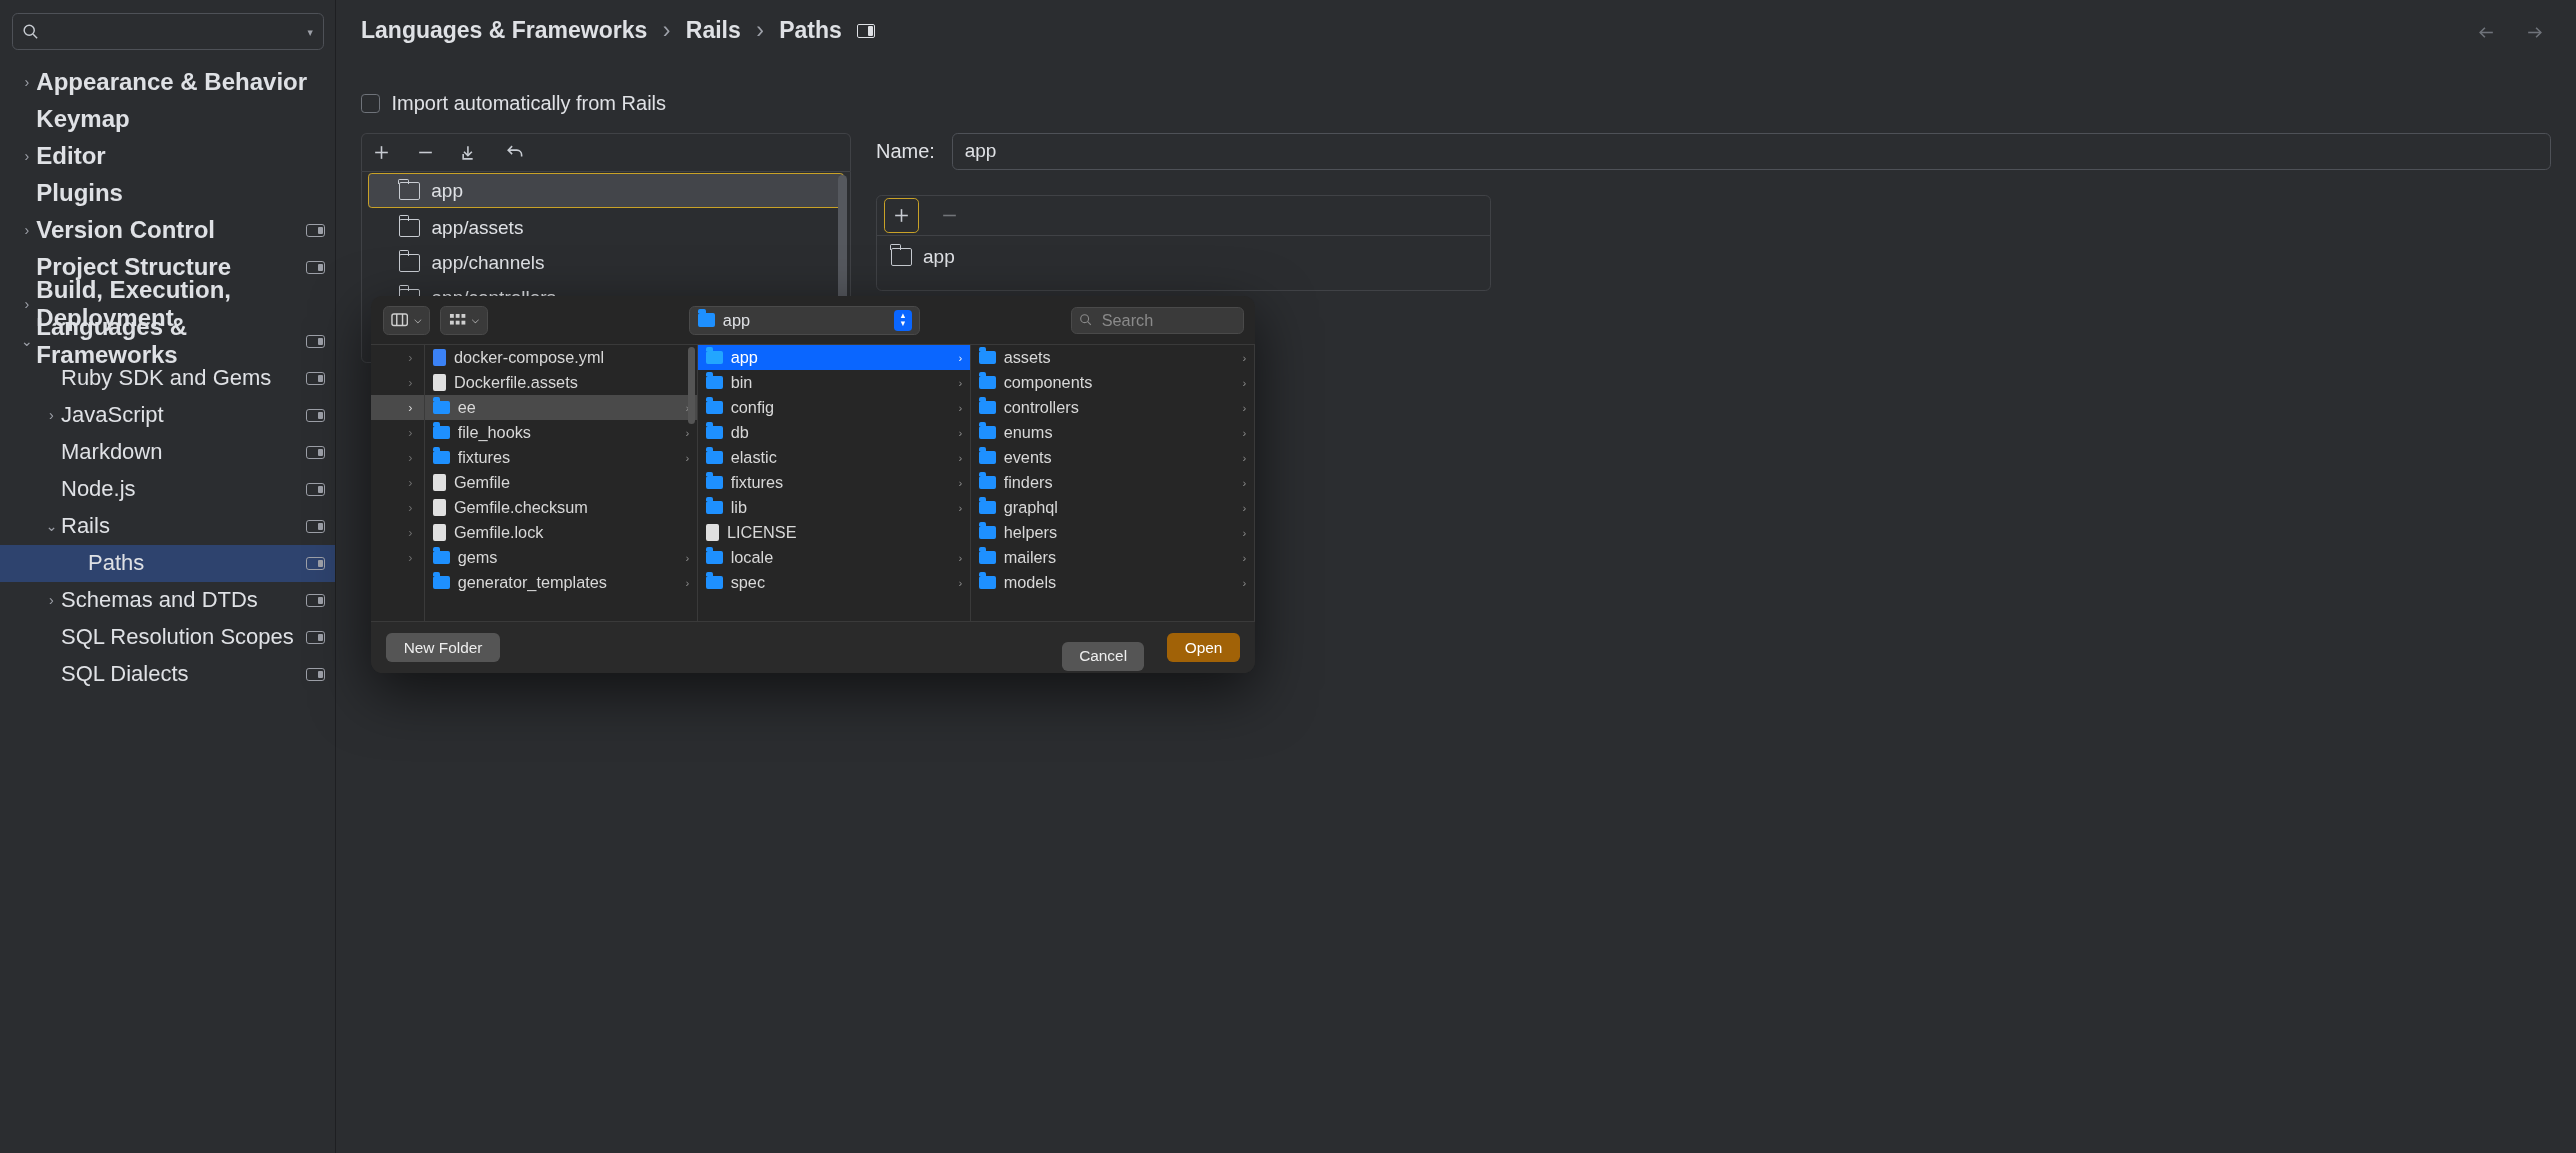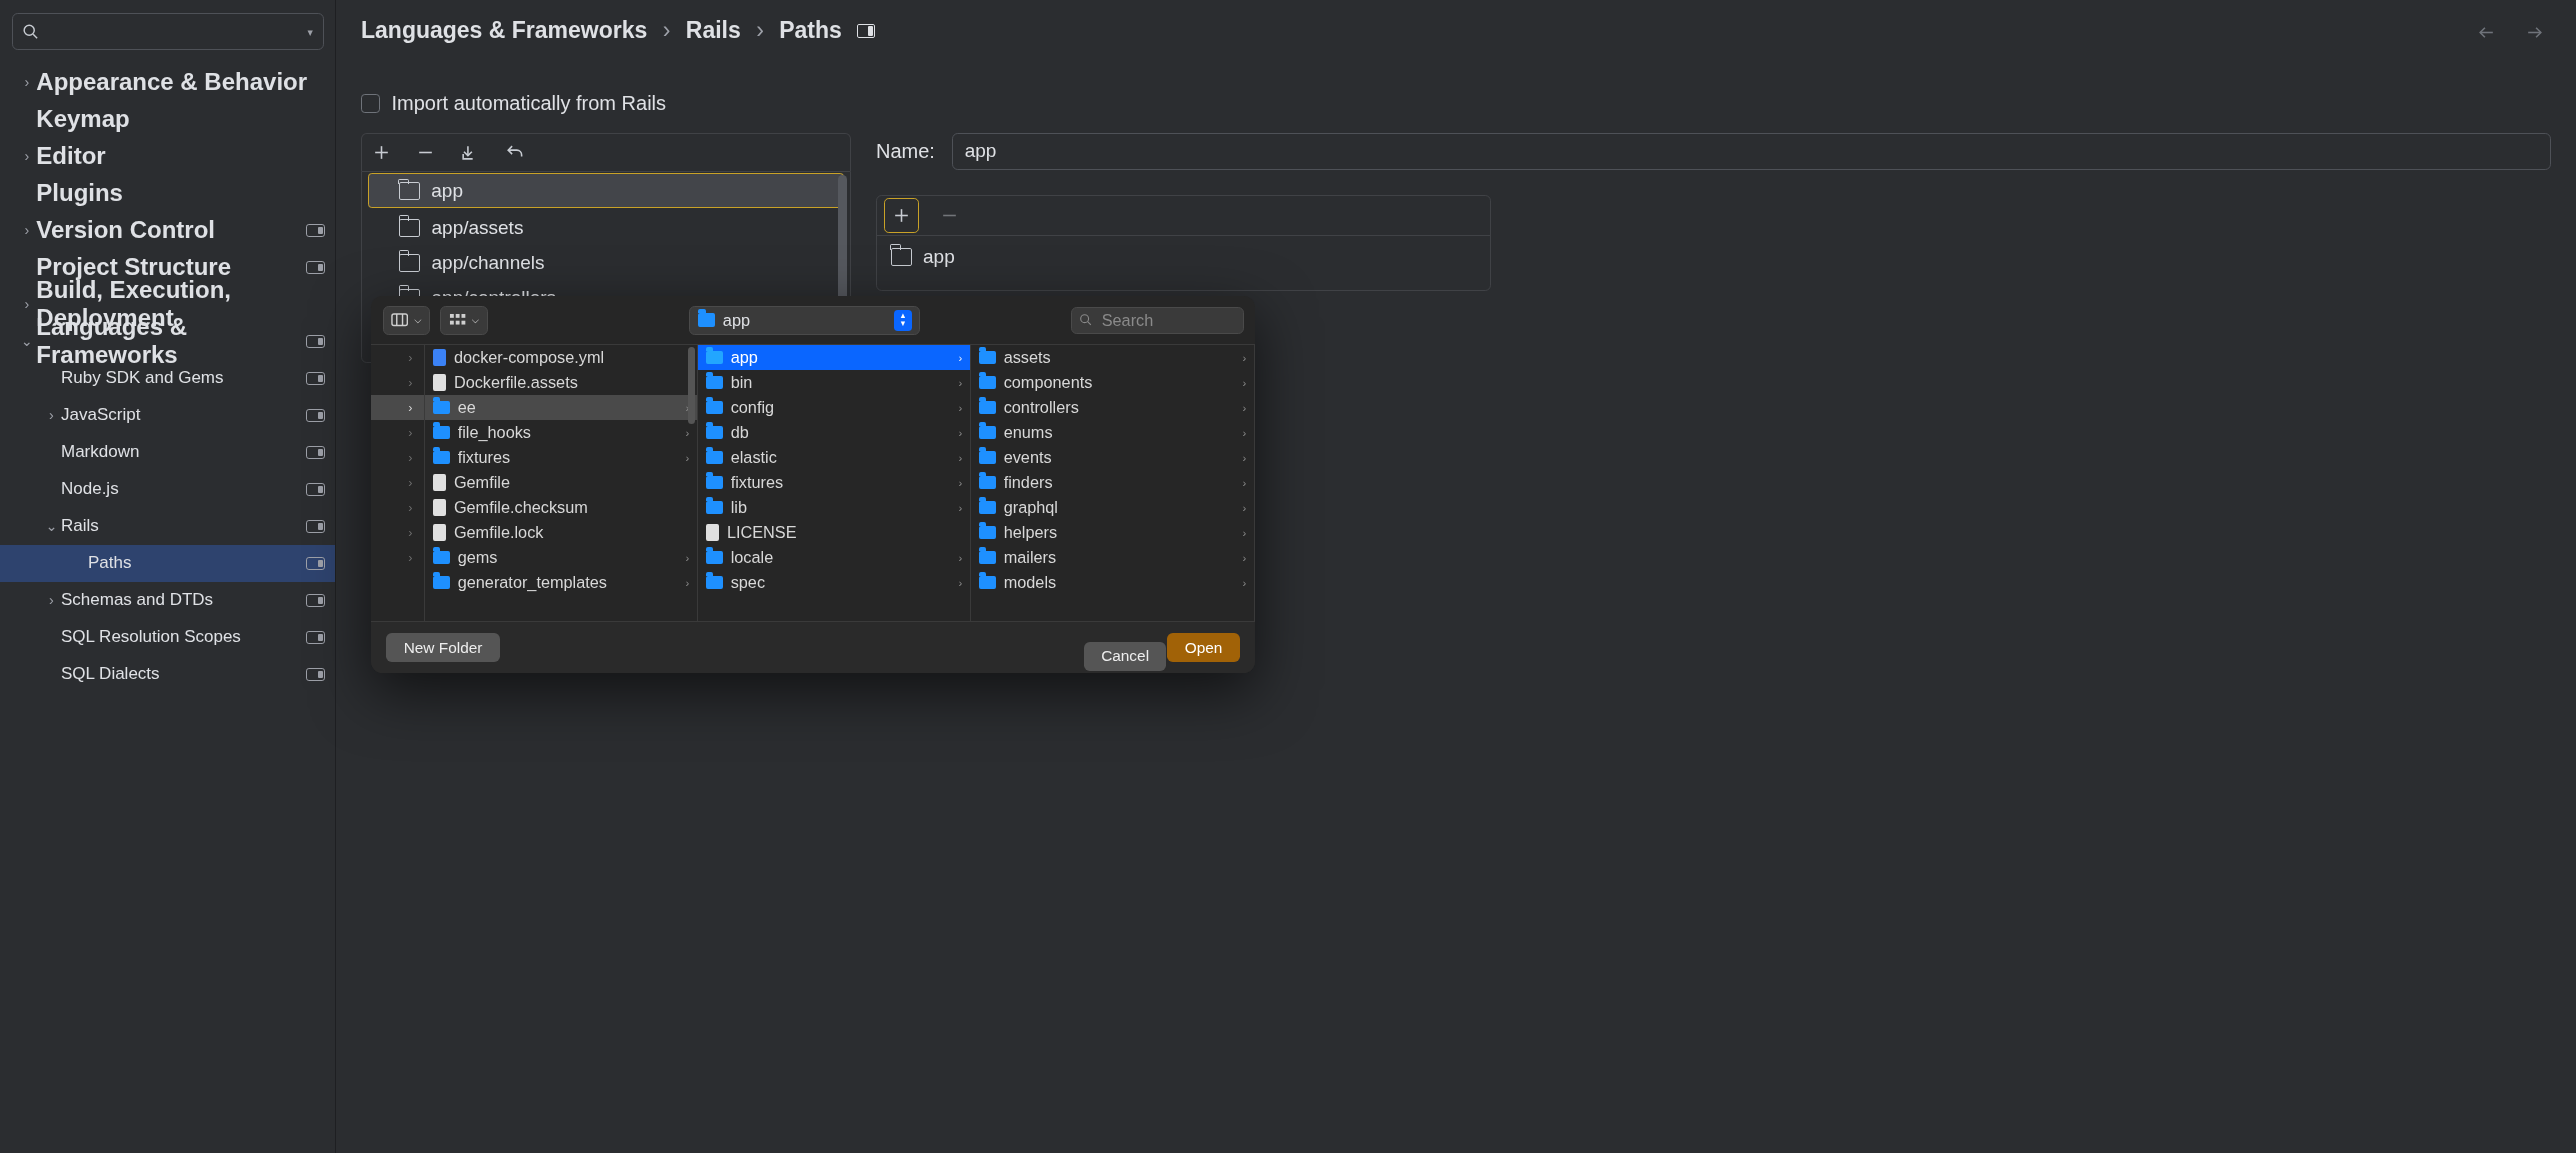--- a/index.html
+++ b/index.html
@@ -57,21 +57,21 @@
   .nav-indent-1 { padding-left: 42px; }
   .nav-indent-2 { padding-left: 69px; }
   .nav-arrow {
     width: 19px;
     display: inline-flex;
     justify-content: center;
     color: #9da0a8;
     font-size: 14.4px;
   }
   .nav-label { flex: 1; font-weight: 600; color: #dfe1e5; font-size: 24px; }
-  .nav-row .nav-label.child { font-weight: 500; font-size: 17px; }
+  .nav-row .nav-label.child { font-weight: 500; font-size: 22px; }
   .nav-badge {
     width: 19px; height: 13.5px;
     border: 1.4px solid #9da0a8;
     border-radius: 2.9px;
     position: relative;
   }
   .nav-badge::after {
     content:'';
     position:absolute;
     right:1.9px; top:1.9px;
@@ -298,21 +298,21 @@
     width:13.5px;height:17.3px;background:#e0e0e0;border-radius:1.9px;position:relative;
   }
   .fd-col.narrow .fd-row{justify-content:flex-end;padding-right:11.5px;}
   .fd-col.narrow .chev-only{color:#6e6e6e;font-size:12.5px;}
   .fd-col.narrow .fd-row.sel-grey .chev-only{color:#d8d8d8;}
 
   .fd-scroll{position:absolute;right:1.9px;top:1.9px;width:6.7px;height:77px;background:#555;border-radius:3.8px;}
 
   .fd-footer {
     height: 52px;
-    display:flex;align-items:center;padding:0 15.4px;gap:1px;
+    display:flex;align-items:center;padding:0 15.4px;gap:23px;
     background:#2a2a2a;border-top:1px solid #3a3a3a;
   }
   .fd-btn {
     height:29px;padding:0 17.3px;border-radius:5.8px;font-size:15.4px;
     display:flex;align-items:center;justify-content:center;cursor:pointer;
   }
   .fd-btn.grey{background:#555;color:#eee;}
   .fd-btn.plain{background:#555;color:#eee;margin-top:17px;}
   .fd-btn.primary{background:#a16207;color:#fff;}
   .fd-footer .spacer{flex:1;}

